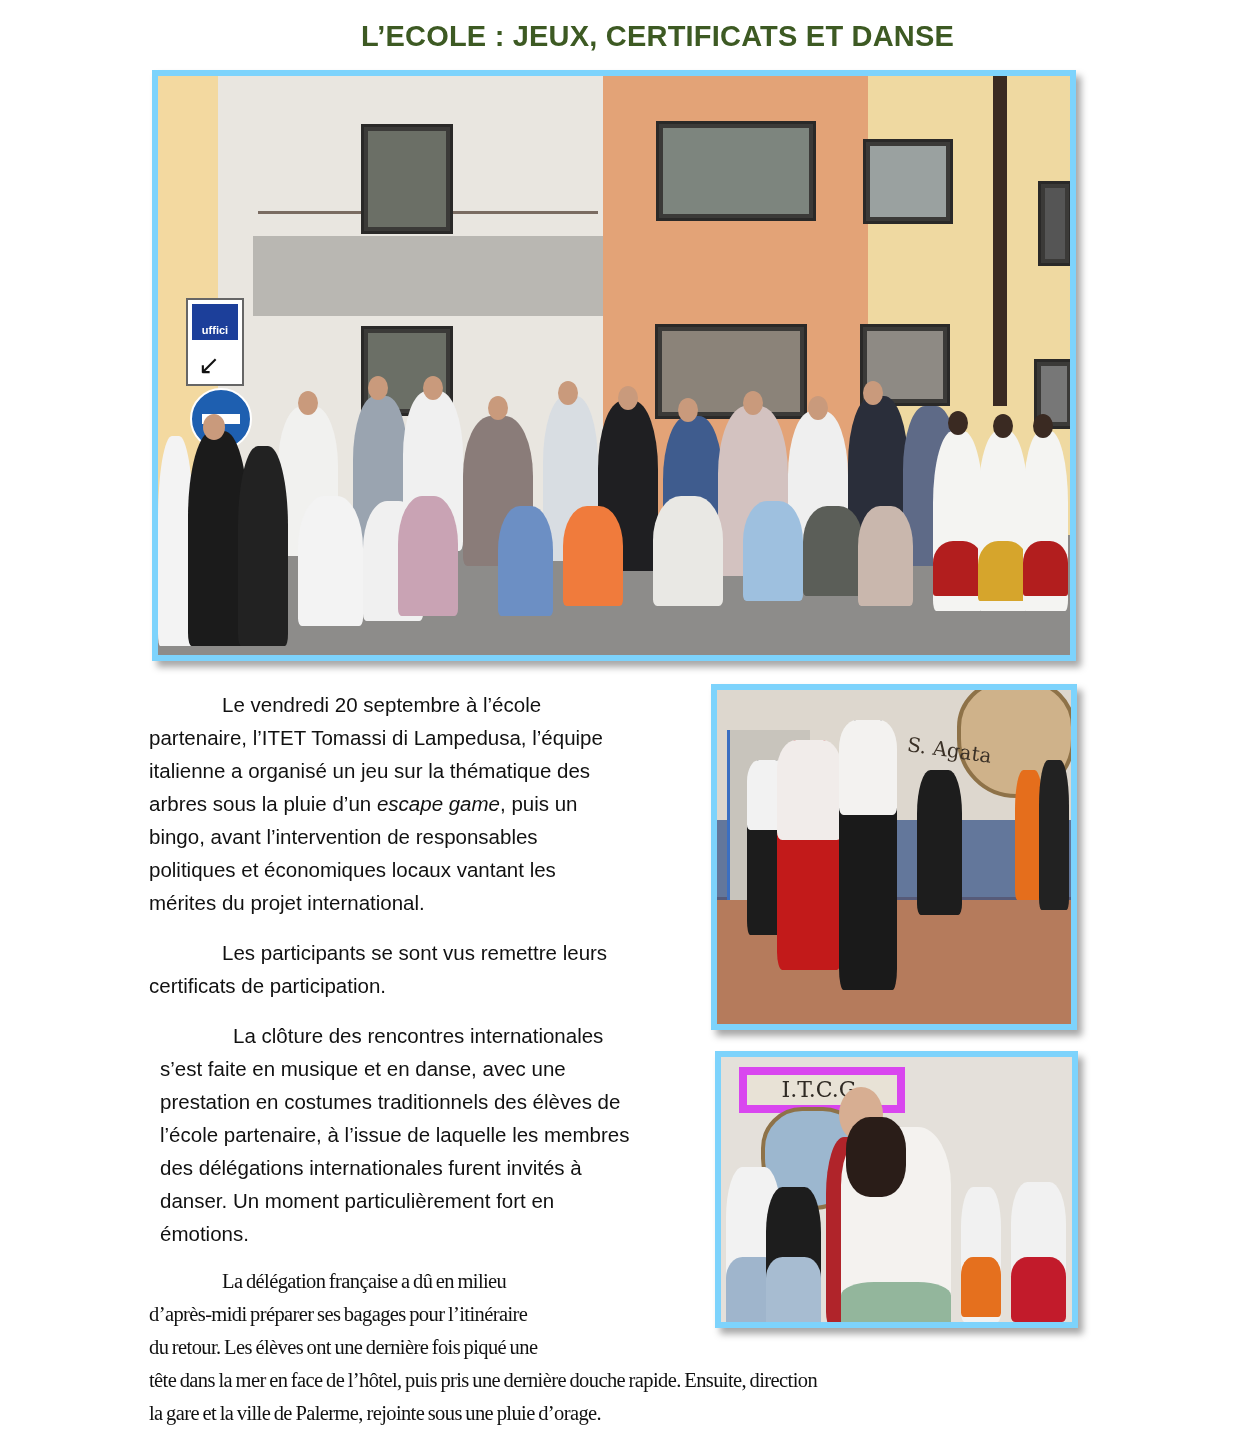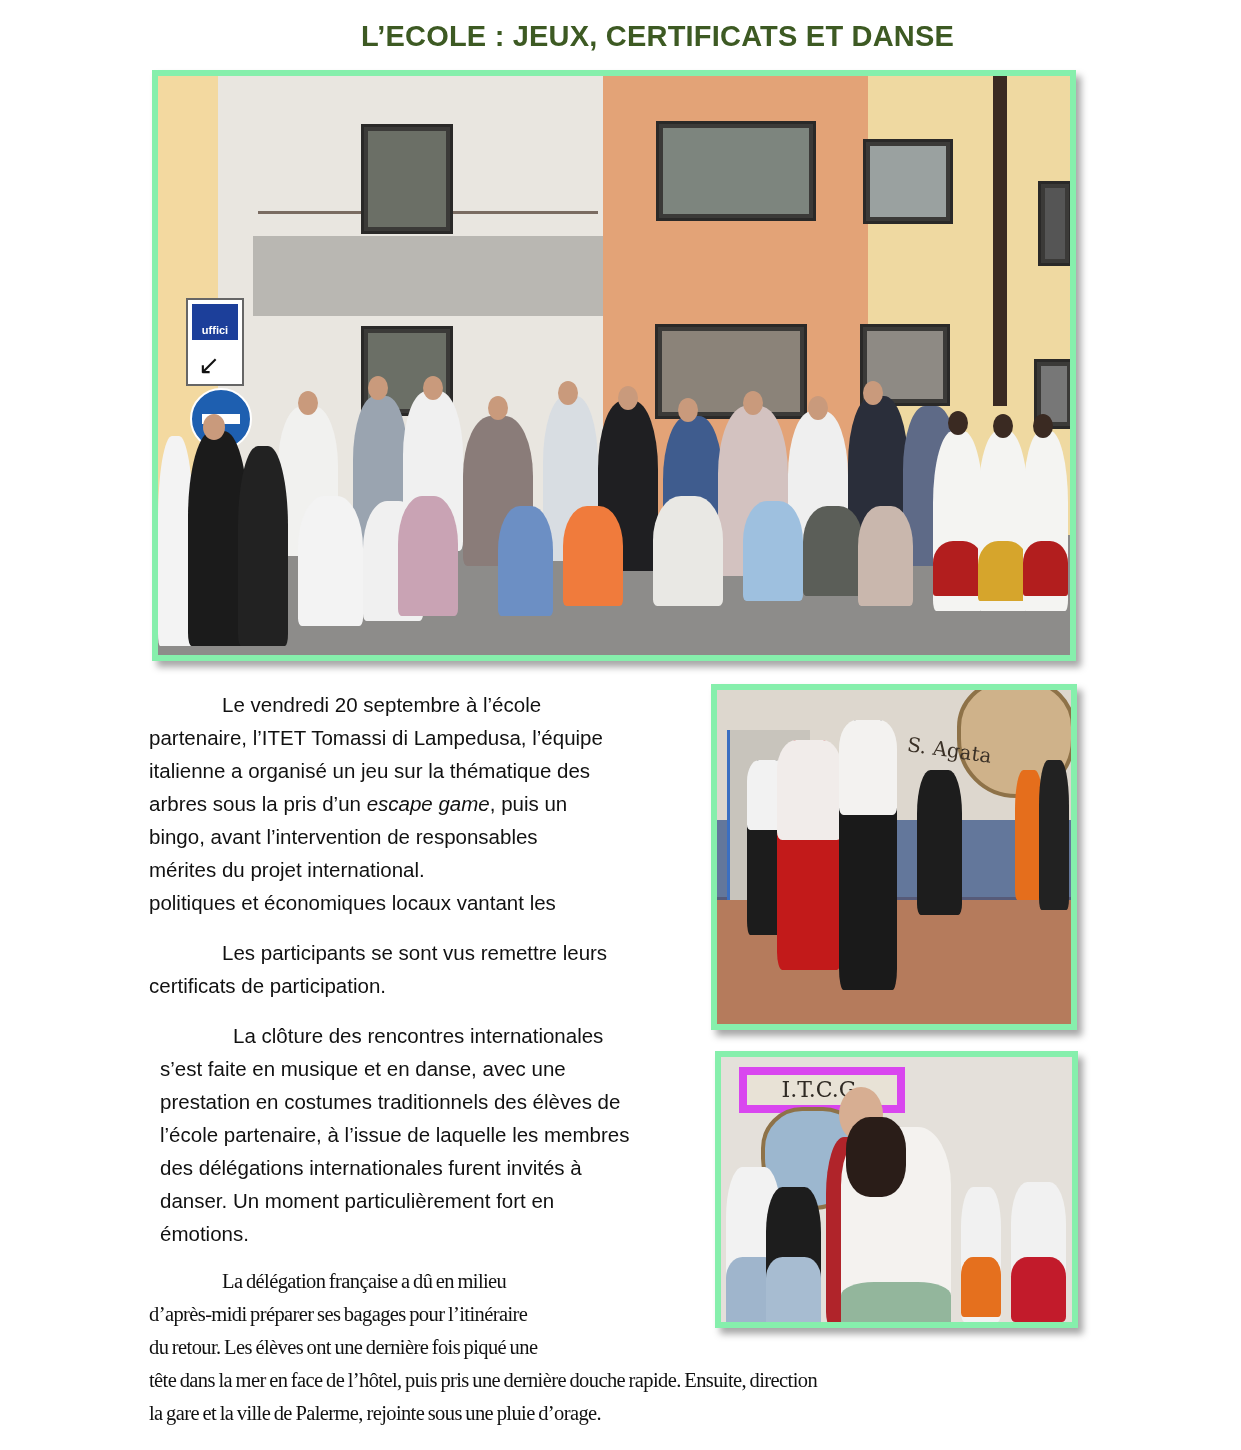--- a/index.html
+++ b/index.html
@@ -1,21 +1,21 @@
 <!DOCTYPE html>
 <html><head>
   <meta charset="utf-8">
   <style>
     html, body { margin: 0; padding: 0; background: #ffffff; }
     body { width: 1241px; height: 1450px; position: relative; overflow: hidden;
            font-family: "Liberation Sans", "DejaVu Sans", sans-serif; color: #111; }
     .title { position: absolute; top: 20px; left: 0; width: 1315px; text-align: center;
              font-size: 29px; font-weight: bold; color: #3d5a23; letter-spacing: 0.2px;
              font-family: "Liberation Sans", sans-serif; }
-    .photo { position: absolute; background: #86efac; box-sizing: border-box;
+    .photo { position: absolute; background: #7dd3fc; box-sizing: border-box;
              box-shadow: 5px 6px 7px rgba(0,0,0,0.35); overflow: hidden; }
     .photo .inner { position: absolute; left: 6px; top: 6px; right: 6px; bottom: 6px; overflow: hidden; }
 
     
     .g-sky { position:absolute; left:0; top:0; width:100%; height:100%; background:#f2e2b8; }
     .g-wall-left { position:absolute; left:0; top:0; width:60px; height:100%; background:#f3d9a0; }
     .g-wall-white { position:absolute; left:60px; top:0; width:385px; height:100%; background:#e9e6e0; }
     .g-wall-orange { position:absolute; left:445px; top:0; width:265px; height:100%; background:#e3a377; }
     .g-wall-yellow { position:absolute; left:710px; top:0; width:210px; height:100%; background:#efd9a1; }
     .g-balcony { position:absolute; left:95px; top:160px; width:350px; height:80px; background:#b9b7b2; }
@@ -184,24 +184,24 @@
     <div class="d-fig" style="left:240px; top:200px; width:40px; height:60px; background:#e5701e;"></div>
     <div class="d-fig" style="left:290px; top:125px; width:55px; height:140px; background:#f1f1f1;"></div>
     <div class="d-fig" style="left:290px; top:200px; width:55px; height:65px; background:#c21b2b;"></div>
   </div>
 </div>
 
 <div class="text-block" style="left:149px; top:688px;">
   <span class="line indent">Le vendredi 20 septembre à l’école</span>
   <span class="line">partenaire, l’ITET Tomassi di Lampedusa, l’équipe</span>
   <span class="line">italienne a organisé un jeu sur la thématique des</span>
-  <span class="line"><span>arbres sous la pris d’un </span><em>escape game</em><span>, puis un</span></span>
+  <span class="line"><span>arbres sous la pluie d’un </span><em>escape game</em><span>, puis un</span></span>
   <span class="line">bingo, avant l’intervention de responsables</span>
+  <span class="line">politiques et économiques locaux vantant les</span>
   <span class="line">mérites du projet international.</span>
-  <span class="line">politiques et économiques locaux vantant les</span>
 </div>
 
 <div class="text-block" style="left:149px; top:936px;">
   <span class="line indent">Les participants se sont vus remettre leurs</span>
   <span class="line">certificats de participation.</span>
 </div>
 
 <div class="text-block" style="left:160px; top:1019px;">
   <span class="line indent">La clôture des rencontres internationales</span>
   <span class="line">s’est faite en musique et en danse, avec une</span>

